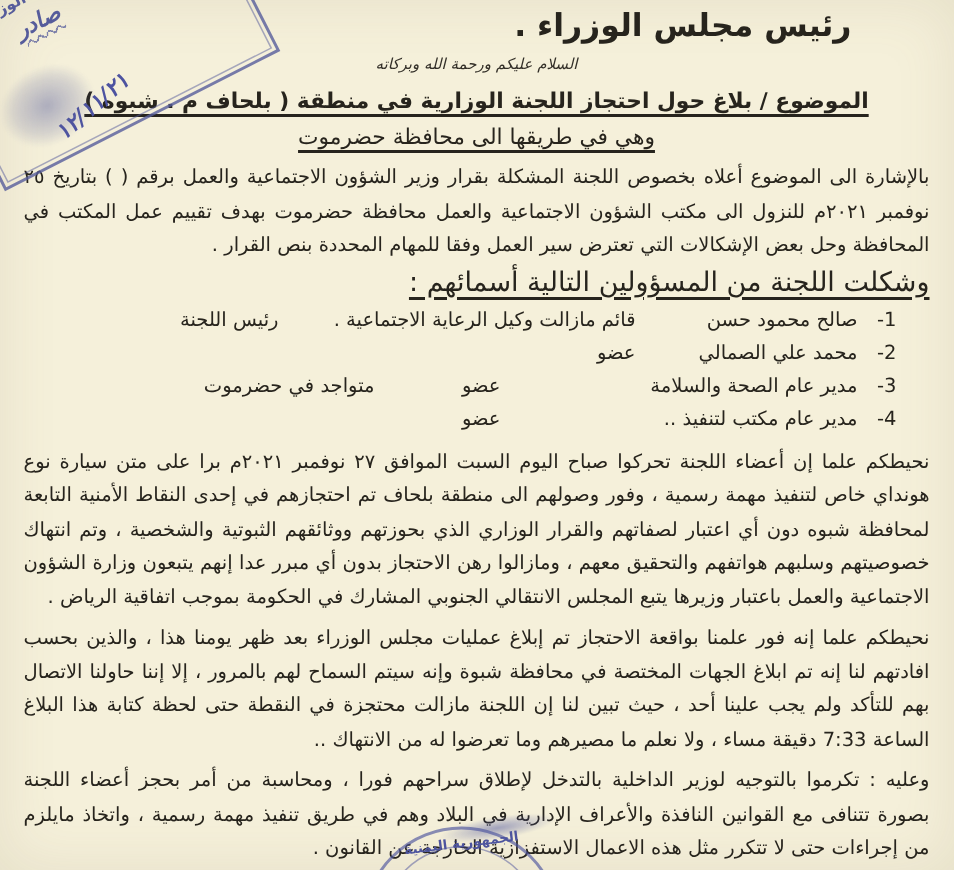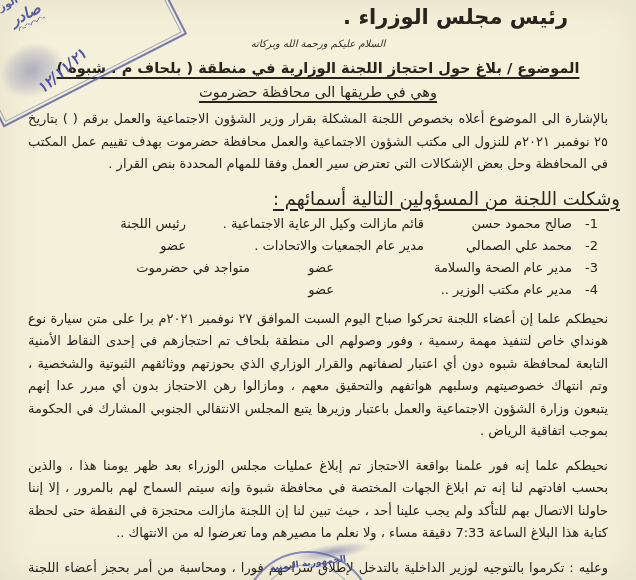--- a/index.html
+++ b/index.html
@@ -9,21 +9,21 @@
     box-shadow:inset 0 0 40px rgba(120,110,70,.12);
     font-family:"DejaVu Sans","Liberation Sans",sans-serif;
     color:#27241d;direction:rtl;
   }
   .content{position:absolute;inset:0;padding:0 16px;z-index:2;}
   .recipient{margin:5px 52px 0 0;font-size:21px;font-weight:bold;letter-spacing:.3px;}
   .salutation{margin-top:9px;text-align:center;font-size:10px;font-style:italic;color:#332f28;}
   .subject{margin-top:11px;text-align:center;font-size:14.5px;font-weight:bold;}
   .subject2{margin-top:8px;text-align:center;font-size:14.5px;font-weight:normal;}
   .u{text-decoration:underline;text-underline-offset:4px;text-decoration-thickness:1.5px;}
-  .para{margin:12px;font-size:13px;line-height:22.5px;text-align:justify;}
+  .para{margin:0;font-size:13px;line-height:22.5px;text-align:justify;}
   .p1{margin-top:8px;}
   .list-intro{margin-top:2px;font-size:18px;line-height:22px;text-align:right;}
   .members{margin-top:3px;margin-right:22px;}
   .member{display:flex;font-size:13px;line-height:22px;white-space:nowrap;}
   .m-num{width:26px;}
   .m-name{width:148px;}
   .m-title{width:238px;}
   .m-role{width:84px;}
   .p2{margin-top:7px;}
   .p3{margin-top:5px;}
@@ -101,33 +101,32 @@
       <div class="member">
         <span class="m-num">1-</span>
         <span class="m-name">صالح محمود حسن</span>
         <span class="m-title">قائم مازالت وكيل الرعاية الاجتماعية .</span>
         <span class="m-role">رئيس اللجنة</span>
         <span class="m-note"></span>
       </div>
       <div class="member">
         <span class="m-num">2-</span>
         <span class="m-name">محمد علي الصمالي</span>
-        <span class="m-title">مدير عام الجمعيات والاتحادات .</span>
         <span class="m-role">عضو</span>
         <span class="m-note"></span>
       </div>
       <div class="member">
         <span class="m-num">3-</span>
         <span class="m-title">مدير عام الصحة والسلامة</span>
         <span class="m-role">عضو</span>
         <span class="m-note">متواجد في حضرموت</span>
       </div>
       <div class="member">
         <span class="m-num">4-</span>
-        <span class="m-title">مدير عام مكتب الوزير ..</span>
+        <span class="m-title">مدير عام مكتب لتنفيذ ..</span>
         <span class="m-role">عضو</span>
         <span class="m-note"></span>
       </div>
     </div>
 
     <p class="para p2">نحيطكم علما إن أعضاء اللجنة تحركوا صباح اليوم السبت الموافق ٢٧ نوفمبر ٢٠٢١م برا على متن سيارة نوع هونداي خاص لتنفيذ مهمة رسمية ، وفور وصولهم الى منطقة بلحاف تم احتجازهم في إحدى النقاط الأمنية التابعة لمحافظة شبوه دون أي اعتبار لصفاتهم والقرار الوزاري الذي بحوزتهم ووثائقهم الثبوتية والشخصية ، وتم انتهاك خصوصيتهم وسلبهم هواتفهم والتحقيق معهم ، ومازالوا رهن الاحتجاز بدون أي مبرر عدا إنهم يتبعون وزارة الشؤون الاجتماعية والعمل باعتبار وزيرها يتبع المجلس الانتقالي الجنوبي المشارك في الحكومة بموجب اتفاقية الرياض .</p>
     <p class="para p3">نحيطكم علما إنه فور علمنا بواقعة الاحتجاز تم إبلاغ عمليات مجلس الوزراء بعد ظهر يومنا هذا ، والذين بحسب افادتهم لنا إنه تم ابلاغ الجهات المختصة في محافظة شبوة وإنه سيتم السماح لهم بالمرور ، إلا إننا حاولنا الاتصال بهم للتأكد ولم يجب علينا أحد ، حيث تبين لنا إن اللجنة مازالت محتجزة في النقطة حتى لحظة كتابة هذا البلاغ الساعة 7:33 دقيقة مساء ، ولا نعلم ما مصيرهم وما تعرضوا له من الانتهاك ..</p>
     <p class="para p4">وعليه : تكرموا بالتوجيه لوزير الداخلية بالتدخل لإطلاق سراحهم فورا ، ومحاسبة من أمر بحجز أعضاء اللجنة بصورة تتنافى مع القوانين النافذة والأعراف الإدارية في البلاد وهم في طريق تنفيذ مهمة رسمية ، واتخاذ مايلزم من إجراءات حتى لا تتكرر مثل هذه الاعمال الاستفزازية الخارجة عن القانون .</p>
   </div>
 

